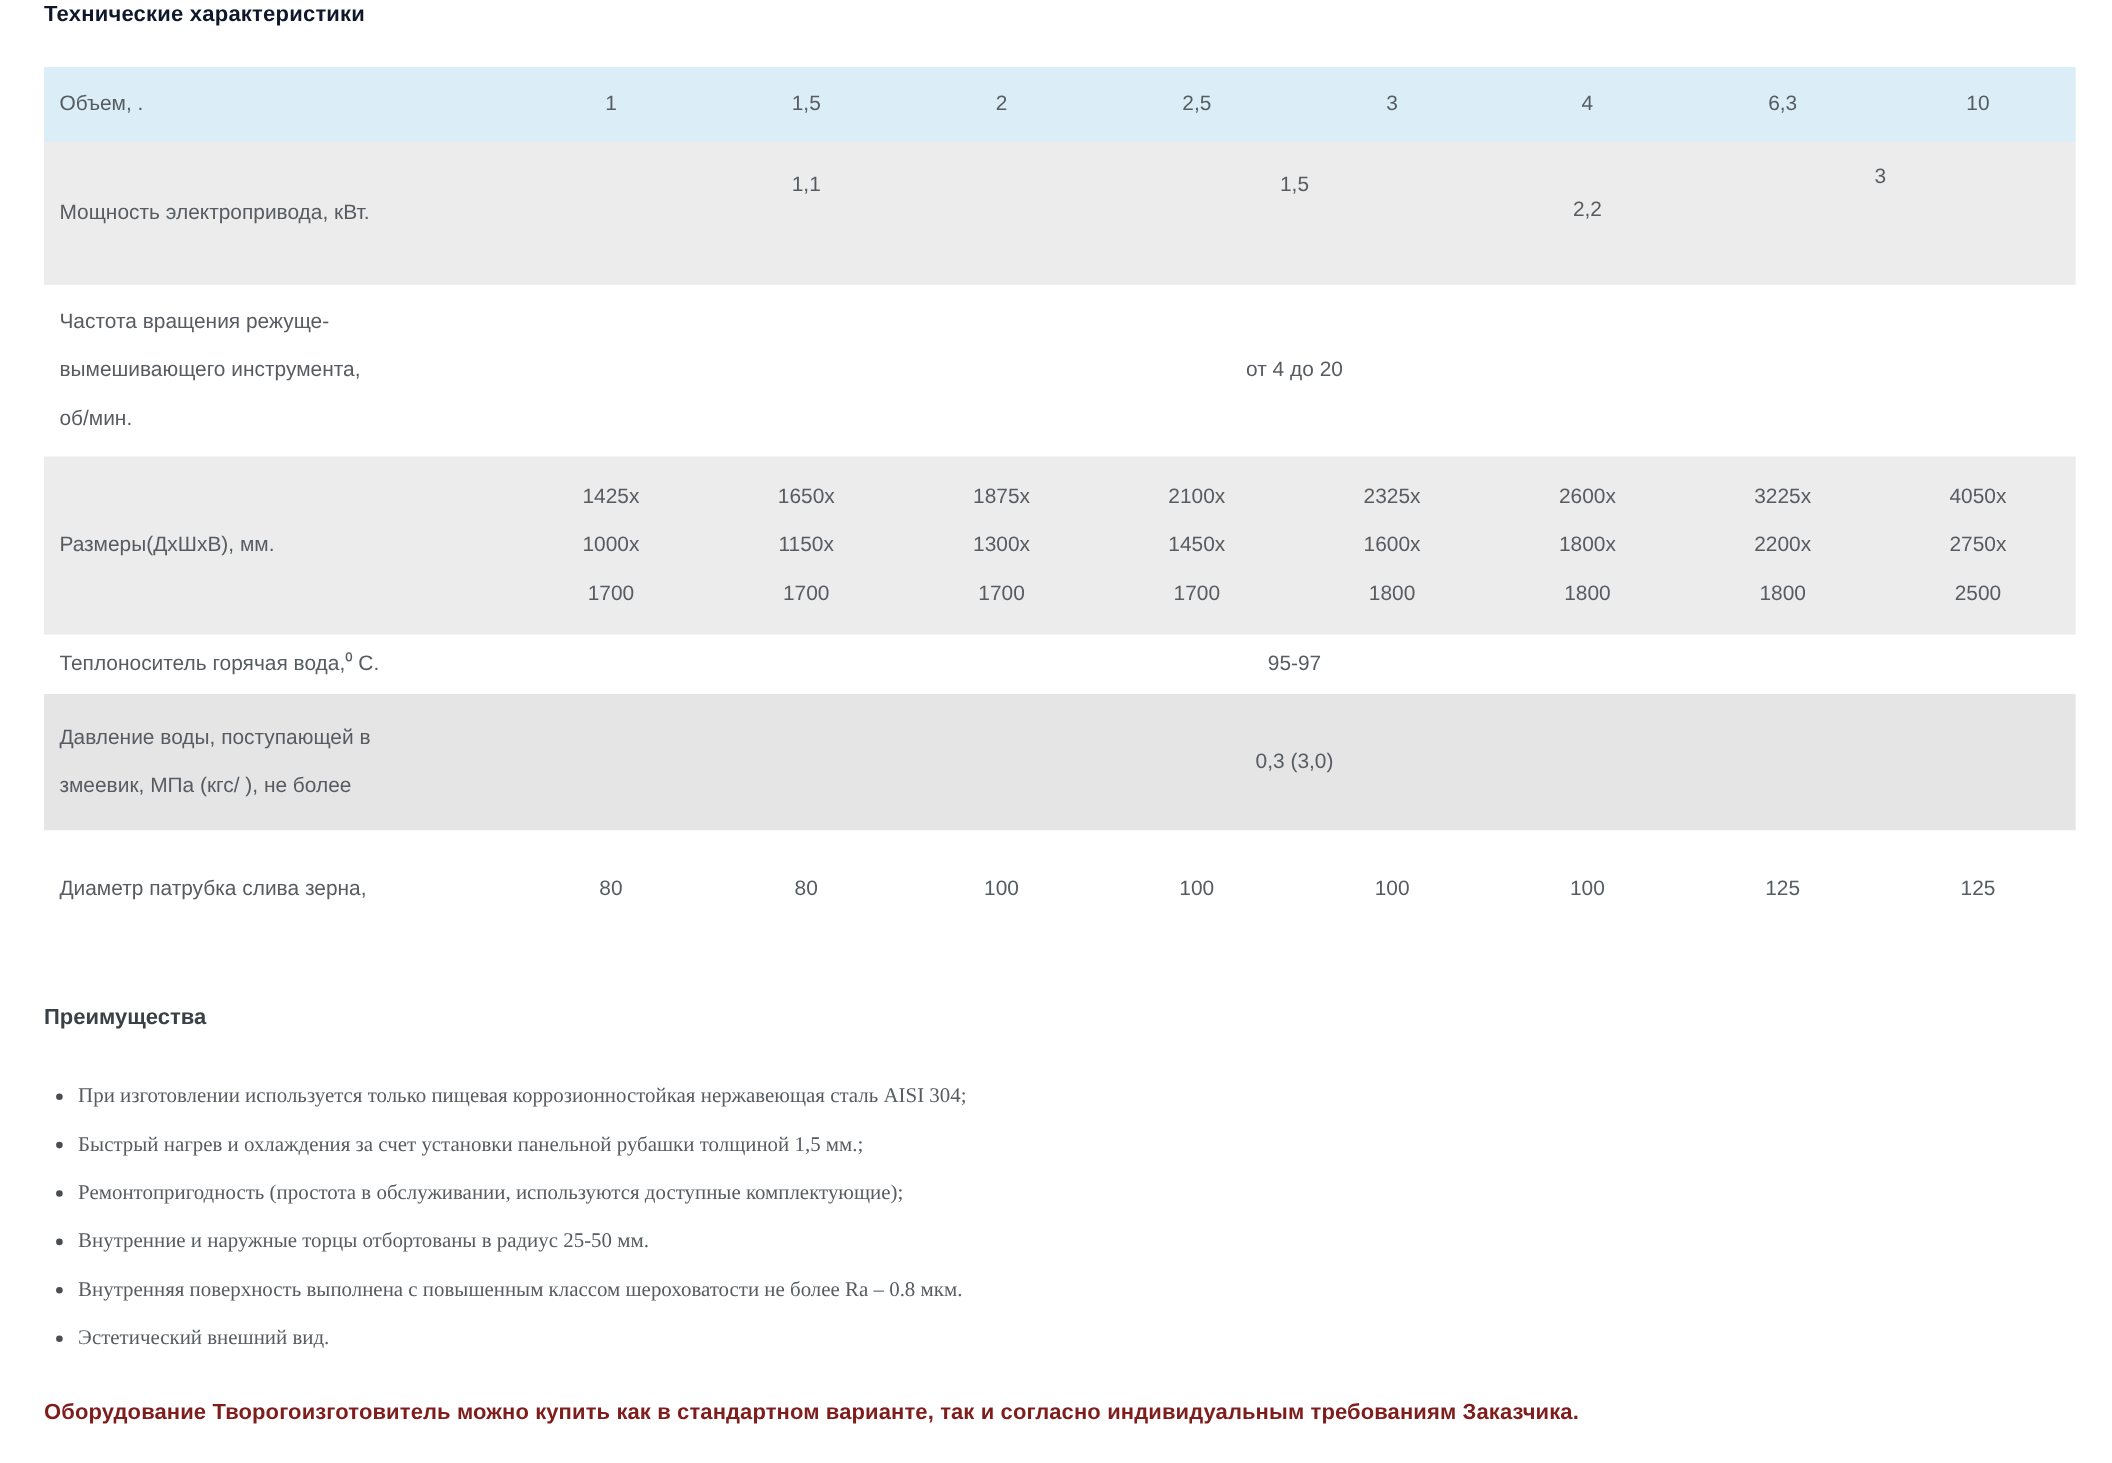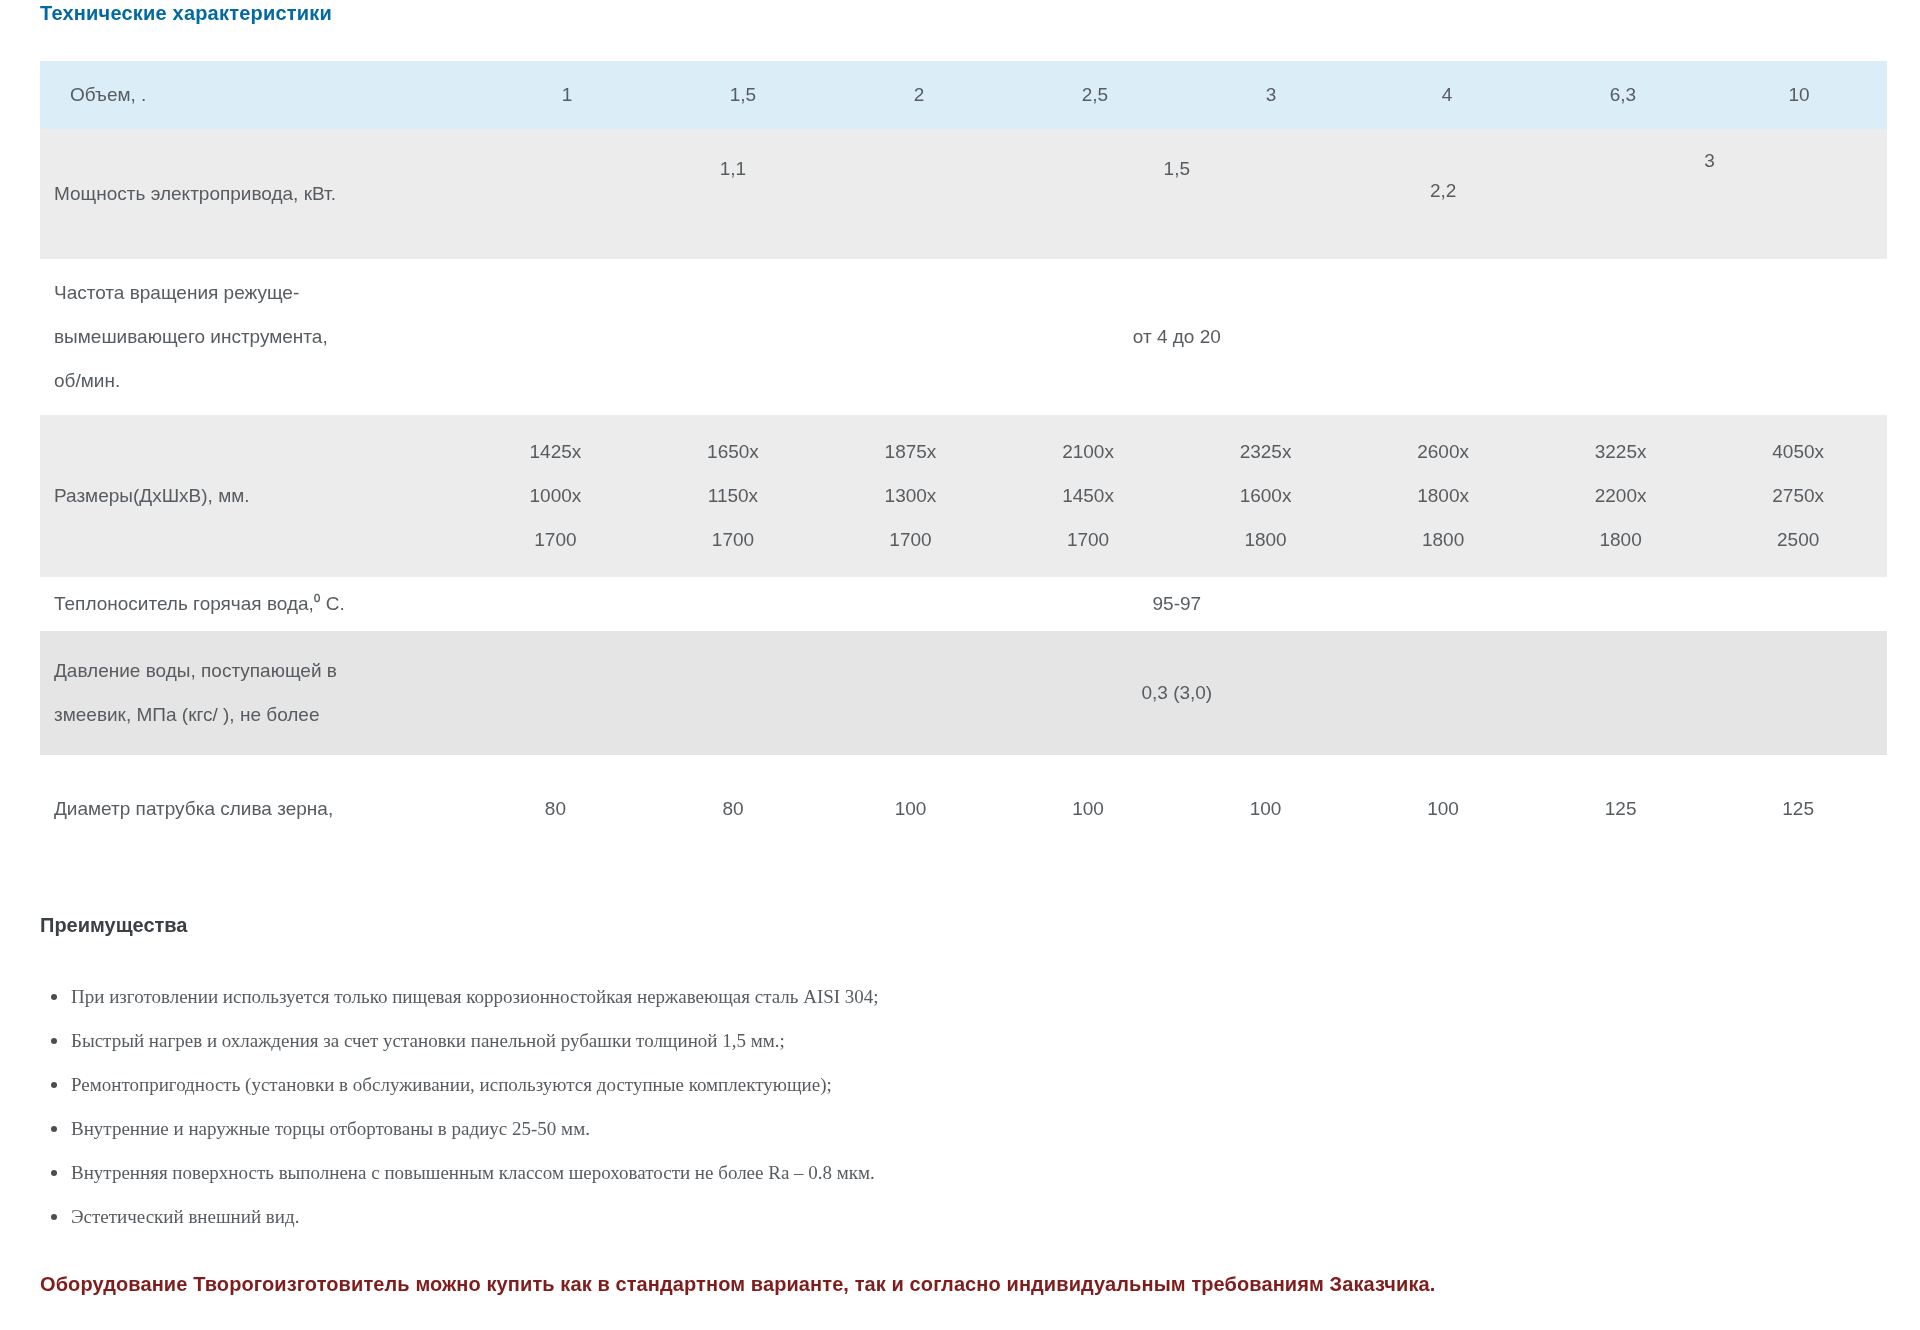--- a/index.html
+++ b/index.html
@@ -13,37 +13,37 @@
     width: 1920px;
     height: 1330px;
     box-sizing: border-box;
     padding: 2px 33px 0 40px;
     overflow: hidden;
     background: #ffffff;
   }
   .page-title {
     font-size: 20px;
     font-weight: bold;
-    color: #0369a1;
+    color: #0f172a;
     margin: 0;
     letter-spacing: 0.2px;
   }
   
   .spec-table {
     margin-top: 36px;
     width: 1847px;
     font-size: 19px;
   }
   .t-row {
     display: flex;
     align-items: center;
     width: 100%;
     box-sizing: border-box;
   }
-  .row-volume   { background: #dbeef8; height: 68px; padding-left: 16px;  }
+  .row-volume   { background: #dbeef8; height: 68px;  }
   .row-power    { background: #ececec; height: 130px; }
   .row-speed    { background: #ffffff; height: 156px; }
   .row-dims     { background: #ececec; height: 162px; }
   .row-coolant  { background: #ffffff; height: 54px;  }
   .row-pressure { background: #e5e5e5; height: 124px; }
   .row-drain    { background: #ffffff; height: 107px; }
 
   .t-label {
     width: 23.1%;
     box-sizing: border-box;
@@ -212,21 +212,21 @@
       <div class="t-cell">125</div>
     </div>
 
   </div>
 
   <h2 class="section-title">Преимущества</h2>
 
   <ul class="advantages-list">
     <li>При изготовлении используется только пищевая коррозионностойкая нержавеющая сталь AISI 304;</li>
     <li>Быстрый нагрев и охлаждения за счет установки панельной рубашки толщиной 1,5 мм.;</li>
-    <li>Ремонтопригодность (установки в обслуживании, используются доступные комплектующие);</li>
+    <li>Ремонтопригодность (простота в обслуживании, используются доступные комплектующие);</li>
     <li>Внутренние и наружные торцы отбортованы в радиус 25-50 мм.</li>
     <li>Внутренняя поверхность выполнена с повышенным классом шероховатости не более Ra – 0.8 мкм.</li>
     <li>Эстетический внешний вид.</li>
   </ul>
 
   <p class="footer-note">Оборудование Творогоизготовитель можно купить как в стандартном варианте, так и согласно индивидуальным требованиям Заказчика.</p>
 
 </div>
 
 </body></html>

